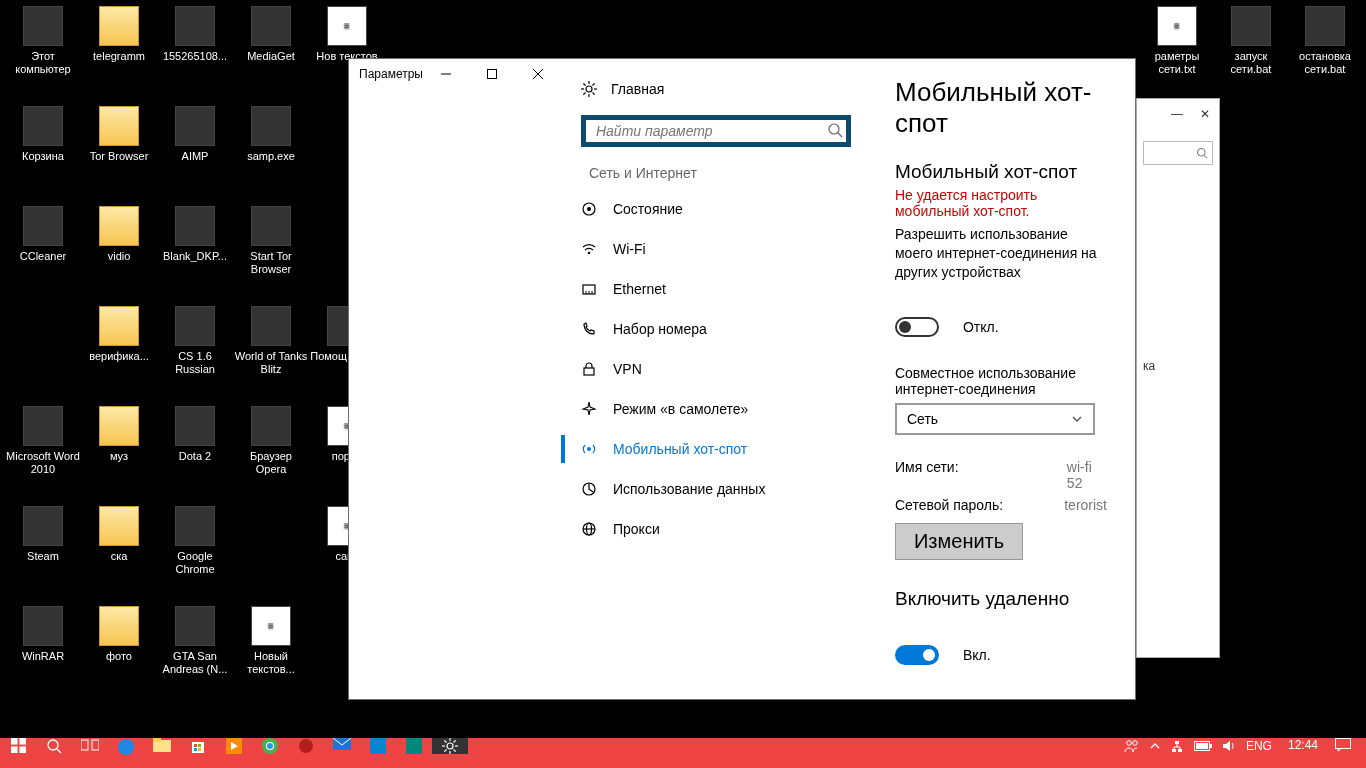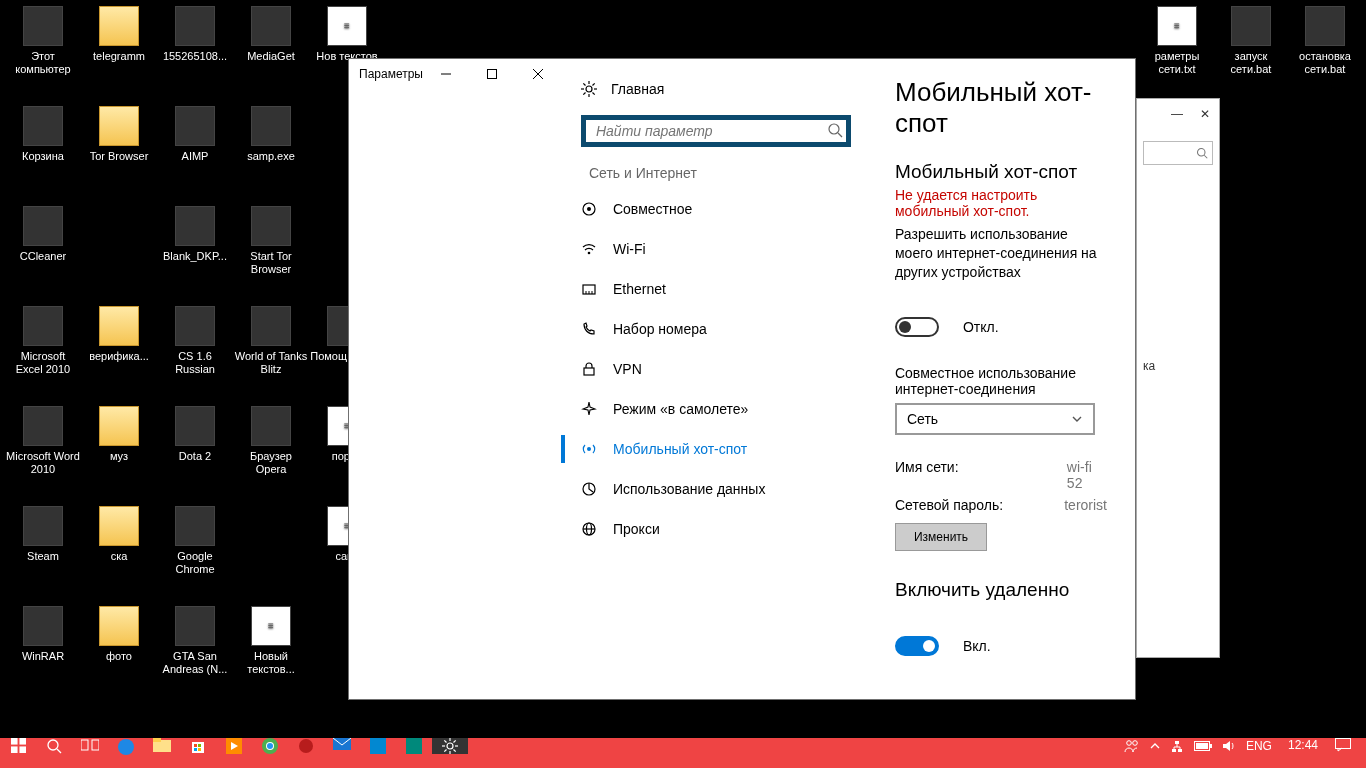--- a/index.html
+++ b/index.html
@@ -40,21 +40,21 @@
 .tswitch { width: 44px; height: 20px; border: 2px solid #333; border-radius: 10px; position: relative; background: #fff; }
 .tswitch::after { content: ""; position: absolute; top: 2px; left: 2px; width: 12px; height: 12px; border-radius: 50%; background: #333; }
 .tswitch.on { background: #0078d7; border-color: #0078d7; }
 .tswitch.on::after { left: auto; right: 2px; background: #fff; }
 .label14 { font-size: 14px; }
 .fieldlabel { font-size: 14px; margin-bottom: 6px; }
 .selectbox { width: 200px; height: 32px; border: 2px solid #999; display: flex; align-items: center; justify-content: space-between; padding: 0 10px; font-size: 14px; margin-bottom: 24px; }
 .kv { display: flex; font-size: 14px; margin-bottom: 6px; }
 .kv .k { width: 190px; color: #000; }
 .kv .v { color: #777; }
-.btn { display: inline-block; padding: 6px 18px; background: #ccc; border: 1px solid #999; font-size: 12px; margin: 4px 0 28px; }
+.btn { display: inline-block; padding: 6px 18px; background: #ccc; border: 1px solid #999; font-size: 20px; margin: 4px 0 28px; }
 
 
 .behind-window { position: absolute; left: 1136px; top: 98px; width: 84px; height: 560px; background: #fff; border: 1px solid #aaa; }
 .behind-window .tb { height: 30px; display: flex; justify-content: flex-end; }
 .behind-window .tb div { width: 28px; text-align: center; line-height: 30px; font-size: 12px; color: #333; }
 .behind-window .srch { margin: 12px 6px 0; height: 24px; border: 1px solid #bbb; display: flex; align-items: center; justify-content: flex-end; padding-right: 4px; }
 
 
 .taskbar { position: absolute; left: 0; right: 0; bottom: 0; height: 30px; background: #ef4444; display: flex; align-items: flex-start; color: #fff; font-size: 12px; }
 .tbtn { width: 36px; display: flex; align-items: center; justify-content: center; }
@@ -76,43 +76,43 @@
       <div>Этот компьютер</div>
     </div>
     <div class="dicon generic" style="left: 6px; top: 106px;">
       <div class="glyph"></div>
       <div>Корзина</div>
     </div>
     <div class="dicon generic" style="left: 6px; top: 206px;">
       <div class="glyph"></div>
       <div>CCleaner</div>
     </div>
-    <div class="dicon generic" style="left: 6px; top: 306px;">
-      <div class="glyph"></div>
-      <div>Microsoft Excel 2010</div>
-    </div>
     <div class="dicon generic" style="left: 6px; top: 406px;">
       <div class="glyph"></div>
       <div>Microsoft Word 2010</div>
     </div>
     <div class="dicon generic" style="left: 6px; top: 506px;">
       <div class="glyph"></div>
       <div>Steam</div>
     </div>
     <div class="dicon generic" style="left: 6px; top: 606px;">
       <div class="glyph"></div>
       <div>WinRAR</div>
     </div>
     <div class="dicon folder" style="left: 82px; top: 6px;">
       <div class="glyph"></div>
       <div>telegramm</div>
     </div>
     <div class="dicon folder" style="left: 82px; top: 106px;">
       <div class="glyph"></div>
       <div>Tor Browser</div>
+    </div>
+    <div class="dicon folder" style="left: 82px; top: 206px;">
+      <div class="glyph"></div>
+      <div>vidio</div>
     </div>
     <div class="dicon folder" style="left: 82px; top: 306px;">
       <div class="glyph"></div>
       <div>верифика...</div>
     </div>
     <div class="dicon folder" style="left: 82px; top: 406px;">
       <div class="glyph"></div>
       <div>муз</div>
     </div>
     <div class="dicon folder" style="left: 82px; top: 506px;">
@@ -272,21 +272,21 @@
       <div class="side-cat">Сеть и Интернет</div>
 
       <div id="sidebar-items">
           <div class="side-item">
             <span>
               <svg viewBox="0 0 16 16" style="width: 16px; height: 16px;">
                 <circle cx="8" cy="8" r="6" fill="none" stroke="currentColor" stroke-width="1.2"></circle>
                 <circle cx="8" cy="8" r="2" fill="currentColor"></circle>
               </svg>
             </span>
-            <span>Совместное</span>
+            <span>Состояние</span>
           </div>
           <div class="side-item">
             <span>
               <svg viewBox="0 0 16 16" style="width: 16px; height: 16px;">
                 <path d="M2 6c3.3-3.3 8.7-3.3 12 0" fill="none" stroke="currentColor" stroke-width="1.2"></path>
                 <path d="M4 9c2.2-2.2 5.8-2.2 8 0" fill="none" stroke="currentColor" stroke-width="1.2"></path>
                 <circle cx="8" cy="12" r="1.3" fill="currentColor"></circle>
               </svg>
             </span>
             <span>Wi-Fi</span>

